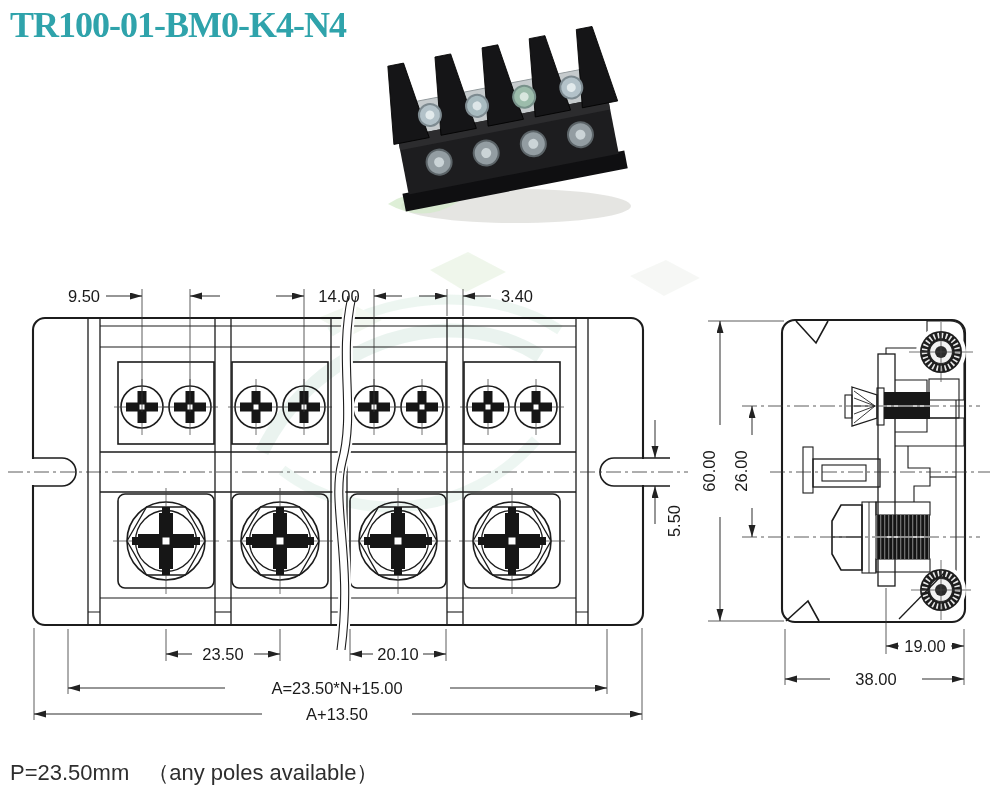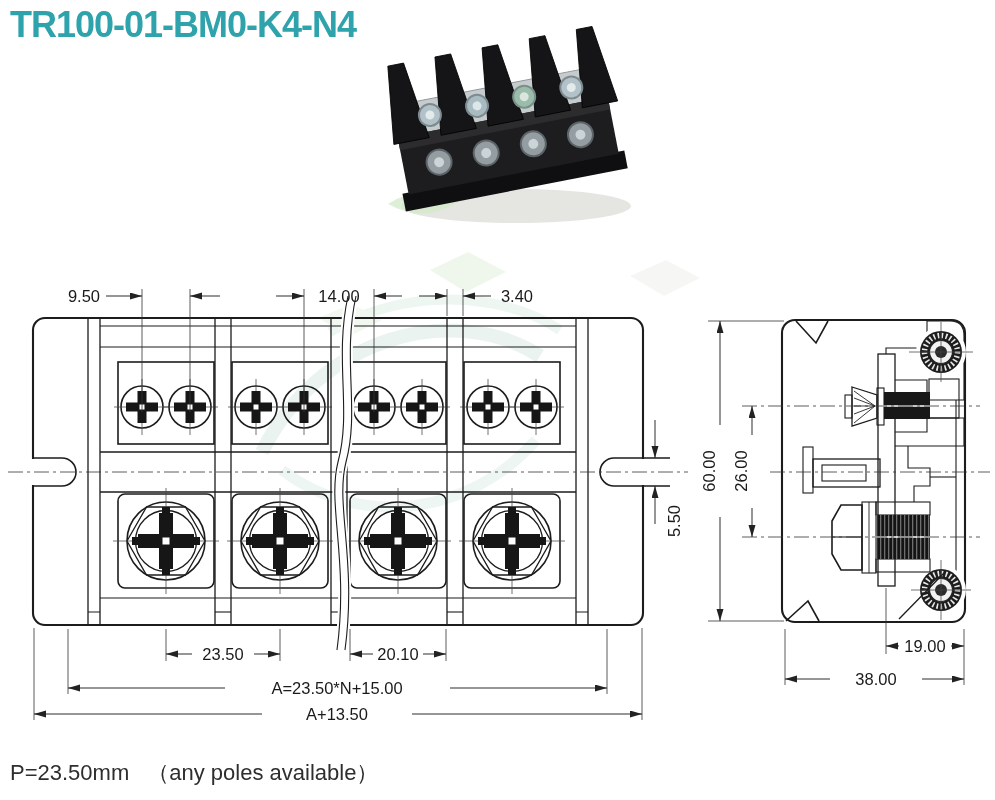--- a/index.html
+++ b/index.html
@@ -21,21 +21,21 @@
   .cl{stroke:#333;stroke-width:.8;fill:none;stroke-dasharray:15 4 3 4;}
   .dim{font-size:16.5px;font-family:"Liberation Sans",sans-serif;fill:#1a1a1a;
        text-anchor:middle;dominant-baseline:central;}
   .wm{opacity:.55;}
 </style>
 </head>
 <body>
 
 <div class="page">
 
-  <div class="title" style="color: rgb(47, 163, 171);">TR100-01-BM0-K4-N4</div>
+  <div class="title" style="color: rgb(47, 163, 171); font-family: Liberation Serif, serif;">TR100-01-BM0-K4-N4</div>
 
   <svg width="995" height="800" viewBox="0 0 995 800" xmlns="http://www.w3.org/2000/svg">
     <defs>
       <marker id="ar" markerWidth="13" markerHeight="8" refX="12" refY="3.5" orient="auto-start-reverse" markerUnits="userSpaceOnUse">
         <path d="M0,0 L12,3.5 L0,7 Z" fill="#222"></path>
       </marker>
       <pattern id="xh" width="7" height="7" patternUnits="userSpaceOnUse">
         <path d="M0,0 L7,7 M7,0 L0,7" stroke="#3a3a3a" stroke-width=".8"></path>
       </pattern>
       <pattern id="dh" width="6" height="6" patternUnits="userSpaceOnUse">

